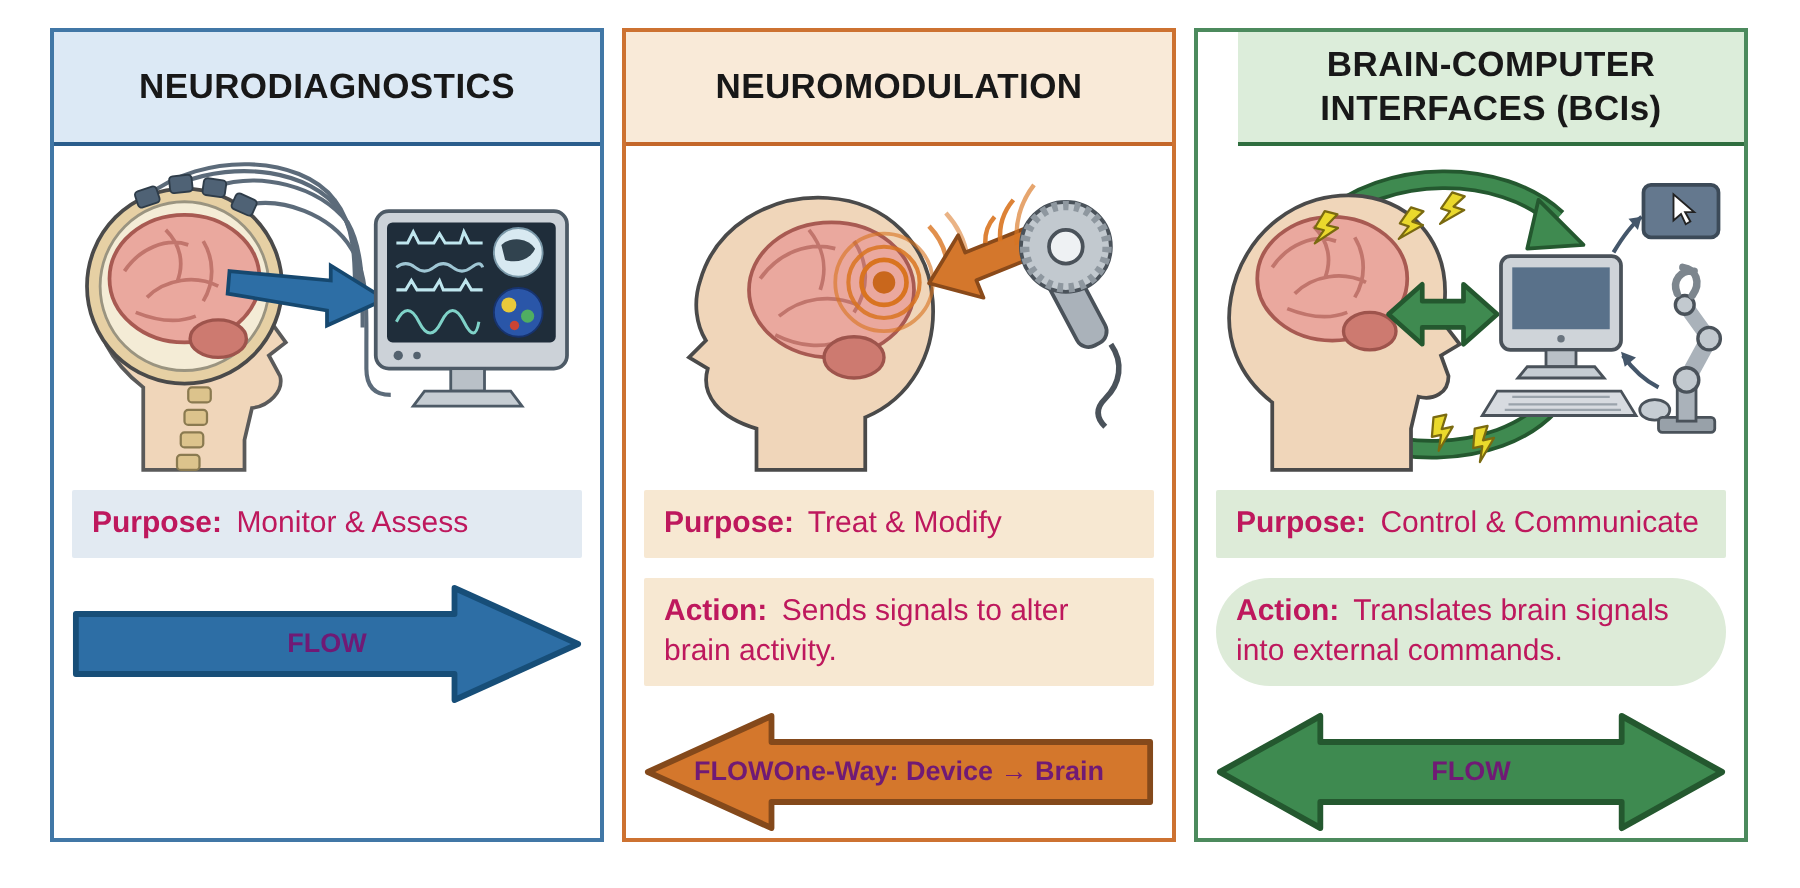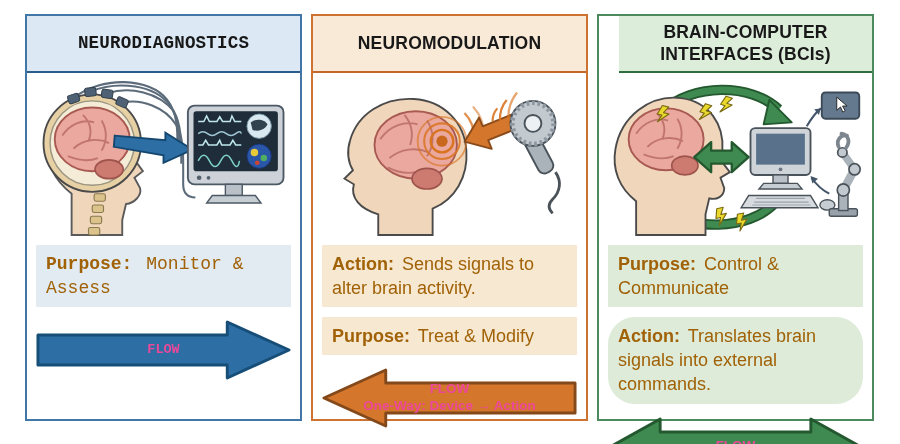--- a/index.html
+++ b/index.html
@@ -5,36 +5,36 @@
   * { margin:0; padding:0; box-sizing:border-box; }
   body { background:#ffffff; font-family:"Liberation Sans","DejaVu Sans",sans-serif; }
   .canvas { position:relative; width:900px; height:444px; background:#ffffff; overflow:hidden;
             display:flex; gap:9px; padding:14px 26px 0 25px; }
   .panel { flex:1; height:407px; background:#ffffff; border:2px solid #888; display:flex; flex-direction:column; }
   .panel-header { height:57px; flex:0 0 57px; border-bottom:2px solid #555; display:flex; align-items:center; justify-content:center; text-align:center; padding:2px 14px; }
   .panel-title { font-size:17.5px; font-weight:bold; color:#181818; line-height:1.22; letter-spacing:0.2px; }
   .panel-body { flex:1; padding:5px 9px 6px 9px; display:flex; flex-direction:column; }
   .illustration { height:162px; flex:0 0 162px; margin-bottom:5px; }
   .illustration svg { width:100%; height:100%; display:block; }
-  .strip { background:#eee; padding:7px 10px; font-size:18px; color:#a16207; line-height:1.34; border-radius:1px; }
+  .strip { background:#eee; padding:7px 10px; font-size:15px; color:#be185d; line-height:1.34; border-radius:1px; }
   .strip b { margin-right:3px; }
   .strip-purpose { margin-bottom:10px; min-height:34px; }
   .strip-action { margin-bottom:10px; min-height:54px; }
   .flow { position:relative; height:62px; margin-top:2px; }
   .flow svg { position:absolute; inset:0; width:100%; height:100%; }
-  .flow-text { position:absolute; inset:0; display:flex; flex-direction:column; align-items:center; justify-content:center; color:#ec4899; font-weight:bold; pointer-events:none; }
+  .flow-text { position:absolute; inset:0; display:flex; flex-direction:row; align-items:center; justify-content:center; color:#701a75; font-weight:bold; pointer-events:none; }
   .flow-line1 { font-size:13.5px; line-height:1.25; }
   .flow-line2 { font-size:13.5px; line-height:1.25; }
 </style>
 </head>
 <body>
 
 <div class="canvas">
 
-  <section class="panel" style="border-color: rgb(65, 119, 166); font-family: Liberation Mono, monospace;">
+  <section class="panel" style="border-color: rgb(65, 119, 166);">
     <header class="panel-header" style="background-color: rgb(220, 233, 245); border-bottom-color: rgb(42, 93, 140);">
       <div class="panel-title">NEURODIAGNOSTICS</div>
     </header>
     <div class="panel-body">
       <div class="illustration">
         <svg viewBox="0 0 272 162">
           <g stroke="#5c6b7a" stroke-width="2.2" fill="none">
             <path d="M40,16 C70,-8 122,-6 140,18 C151,32 151,50 151,70"></path>
             <path d="M58,9 C88,-3 127,2 143,24 C153,38 153,56 153,78"></path>
             <path d="M76,11 C100,3 131,10 147,30 C155,44 155,62 155,86"></path>
@@ -128,33 +128,33 @@
           </g>
           <g>
             <rect x="222" y="52" width="17" height="46" rx="7" transform="rotate(-28 230 74)" fill="#aab2ba" stroke="#4a525a" stroke-width="2"></rect>
             <circle cx="225" cy="43" r="24" fill="#c2c9cf" stroke="#4a525a" stroke-width="2"></circle>
             <circle cx="225" cy="43" r="22" fill="none" stroke="#8e979f" stroke-width="5" stroke-dasharray="3 3"></circle>
             <circle cx="225" cy="43" r="9" fill="#eef1f3" stroke="#4a525a" stroke-width="2"></circle>
             <path d="M249,95 C256,105 254,116 246,124 C241,129 241,134 246,139" stroke="#4a525a" stroke-width="3" fill="none"></path>
           </g>
         </svg>
       </div>
+      <div class="strip strip-purpose" style="background-color: rgb(247, 232, 210);">
+        <b>Purpose:</b> <span>Treat &amp; Modify</span>
+      </div>
       <div class="strip strip-action" style="background-color: rgb(247, 232, 210);">
         <b>Action:</b> <span>Sends signals to alter brain activity.</span>
-      </div>
-      <div class="strip strip-purpose" style="background-color: rgb(247, 232, 210);">
-        <b>Purpose:</b> <span>Treat &amp; Modify</span>
       </div>
       <div class="flow">
         <svg viewBox="0 0 264 62" preserveAspectRatio="none">
           <polygon points="262,16 66,16 66,3 2,31 66,59 66,46 262,46" stroke-width="3" stroke-linejoin="round" style="fill: rgb(212, 119, 44); stroke: rgb(132, 73, 27);"></polygon>
         </svg>
         <div class="flow-text">
           <div class="flow-line1">FLOW</div>
-          <div class="flow-line2">One-Way: Device → Action</div>
+          <div class="flow-line2">One-Way: Device → Brain</div>
         </div>
       </div>
     </div>
   </section>
 
   <section class="panel" style="border-color: rgb(76, 138, 93);">
     <header class="panel-header" style="background-color: rgb(220, 237, 218); border-bottom-color: rgb(47, 110, 63); margin-left: 20px;">
       <div class="panel-title">BRAIN-COMPUTER INTERFACES (BCIs)</div>
     </header>
     <div class="panel-body">

